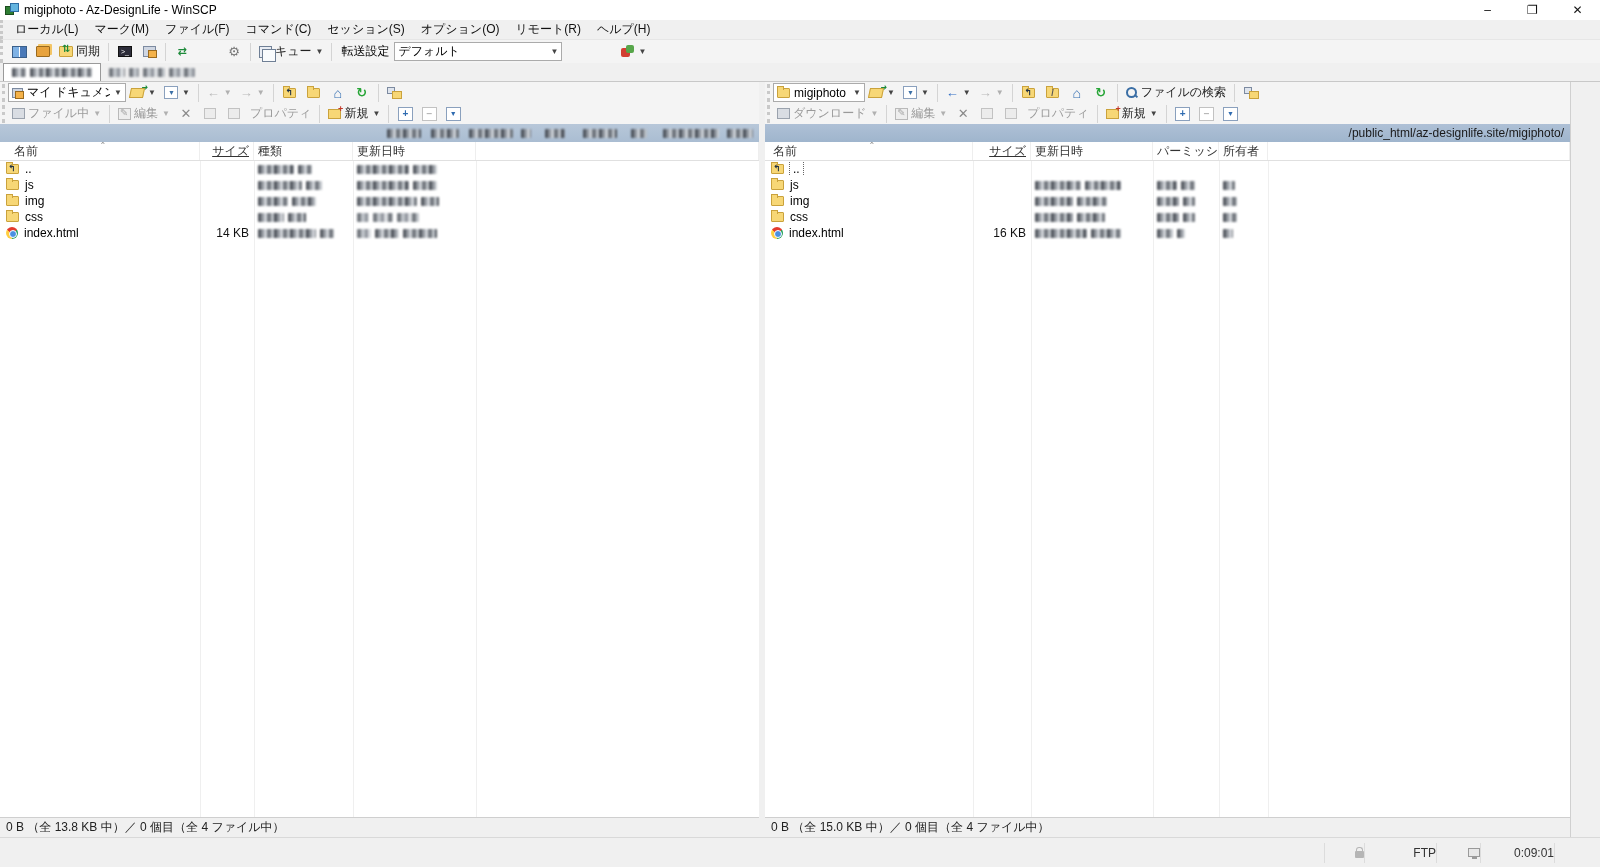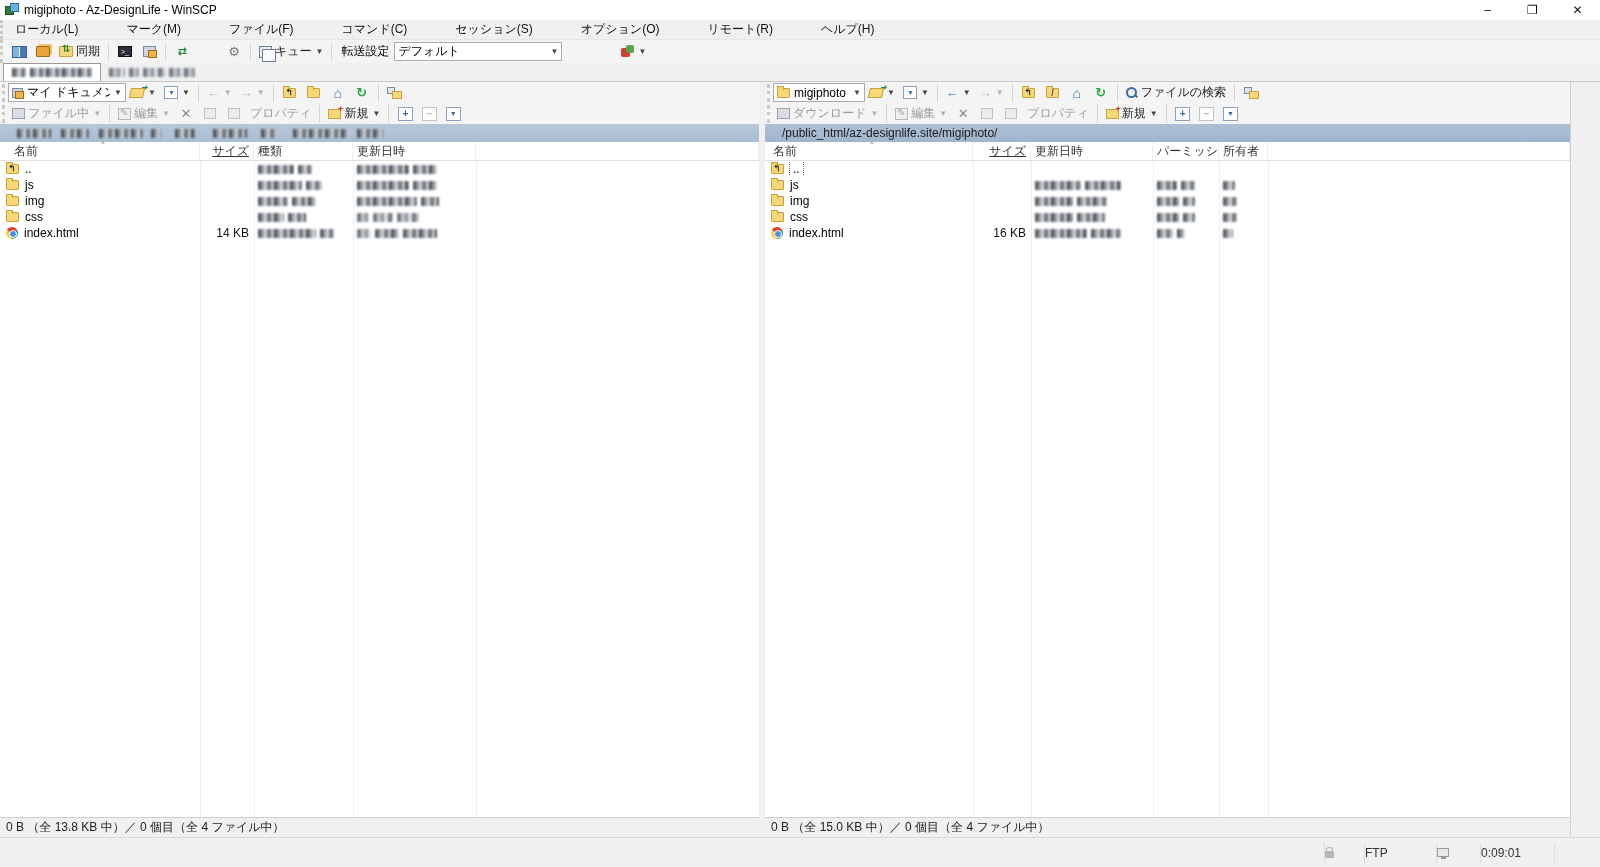--- a/index.html
+++ b/index.html
@@ -10,21 +10,21 @@
   
   .titlebar { height:20px; background:#fff; display:flex; align-items:center; padding-left:5px; flex:0 0 auto; }
   .app-icon { width:14px; height:14px; position:relative; margin-right:5px; }
   .app-icon .sq1 { position:absolute; left:0; top:3px; width:9px; height:9px; background:#2e7d32; border:1px solid #1b4d1e; }
   .app-icon .sq2 { position:absolute; left:5px; top:0; width:9px; height:9px; background:#64b5e0; border:1px solid #2d6da3; }
   .title-text { font-size:12px; color:#000; }
   .win-controls { margin-left:auto; display:flex; height:100%; }
   .win-btn { width:45px; height:100%; display:flex; align-items:center; justify-content:center; font-size:12px; color:#111; cursor:default; }
 
   
-  .menubar { height:19px; background:#f0f0f0; display:flex; align-items:center; padding-left:4px; border-left:3px dotted #c9c9c9; flex:0 0 auto;gap:32px; }
+  .menubar { height:19px; background:#f0f0f0; display:flex; align-items:center; padding-left:4px; border-left:3px dotted #c9c9c9; flex:0 0 auto; }
   .menu-item { padding:0 8px; height:100%; display:flex; align-items:center; color:#111; }
 
   
   .toolbar-main { height:24px; background:#f4f4f4; display:flex; align-items:center; padding-left:4px; border-left:3px dotted #c9c9c9; border-top:1px solid #e6e6e6; flex:0 0 auto; }
   .tb-btn { height:22px; min-width:24px; display:flex; align-items:center; justify-content:center; gap:3px; padding:0 3px; border:1px solid transparent; color:#222; }
   .tb-sep { width:1px; height:18px; background:#d4d4d4; margin:0 4px; }
   .drop { font-size:8px; color:#444; margin-left:1px; }
   .drop.dis { color:#b0b0b0; }
   .combo { height:19px; background:#fff; border:1px solid #ababab; display:flex; align-items:center; padding:0 3px; }
   .combo .val { overflow:hidden; white-space:nowrap; }
@@ -91,21 +91,21 @@
   
   .panels { flex:1 1 auto; display:flex; min-height:0; }
   .panel { display:flex; flex-direction:column; min-width:0; }
   .panel.left { width:759px; }
   .panel.right { width:805px; }
   .splitter { width:6px; background:#f0f0f0; }
   .gutter { width:30px; background:#f0f0f0; border-left:1px solid #d0d0d0; }
 
   .ptool { height:21px; background:#f4f4f4; display:flex; align-items:center; padding-left:2px; flex:0 0 auto; }
   .ptool .tb-btn { height:19px; }
-  .pathbar { height:18px; display:flex; align-items:center; padding:0 17px; font-size:12px; color:#1a1a1a; flex:0 0 auto; }
+  .pathbar { height:18px; display:flex; align-items:center; padding:0 6px; font-size:12px; color:#1a1a1a; flex:0 0 auto;justify-content:flex-end; }
   .pathbar.left-pb { background:linear-gradient(#b7c7d9,#aabdd2); }
   .pathbar.right-pb { background:linear-gradient(#aec0d6,#9fb5cd); }
 
   .hdr { height:19px; background:#fff; border-bottom:1px solid #e0e0e0; flex:0 0 auto; color:#333;text-align:center; }
   .hdr .cell { display:flex; align-items:center; padding:0 4px; border-right:1px solid #eee; overflow:hidden; white-space:nowrap; position:relative; }
   .hdr .cell.num { justify-content:flex-end;text-decoration:underline; }
   .sortmark { position:absolute; top:-1px; left:50%; font-size:8px; color:#888; }
 
   .grid-l { display:grid; grid-template-columns:200px 54px 99px 123px 1fr; }
   .grid-r { display:grid; grid-template-columns:208px 58px 122px 66px 49px 1fr; }
@@ -121,21 +121,21 @@
 
   .cz { display:inline-block; height:9px; border-radius:1px; vertical-align:middle;
         background:repeating-linear-gradient(90deg,#454a52 0 3px,#8a8f97 3px 6px,#cdd1d6 6px 9px,#6b7077 9px 13px,#b9bec4 13px 16px);
         filter:blur(1px); opacity:.92; }
   .cz.lite { background:repeating-linear-gradient(90deg,#6b7077 0 4px,#b9bec4 4px 8px,#8a8f97 8px 11px,#d8dbdf 11px 15px); }
 
   .pstatus { height:20px; background:#f0f0f0; border-top:1px solid #cfcfcf; display:flex; align-items:center; padding-left:6px; color:#222; flex:0 0 auto; }
 
   
   .gstatus { height:30px; background:#f0f0f0; border-top:1px solid #d9d9d9; display:flex; align-items:center; flex:0 0 auto; }
-  .gseg { height:20px; display:flex; align-items:center; justify-content:flex-start; border-left:1px solid #dcdcdc; color:#333; }
+  .gseg { height:20px; display:flex; align-items:center; justify-content:flex-end; border-left:1px solid #dcdcdc; color:#333; }
   .gseg.spacer { flex:1 1 auto; border-left:none; }
 </style>
 </head>
 <body>
 
 <div class="window">
 
   <div class="titlebar">
     <span class="app-icon i">
         <span class="sq1"></span>

